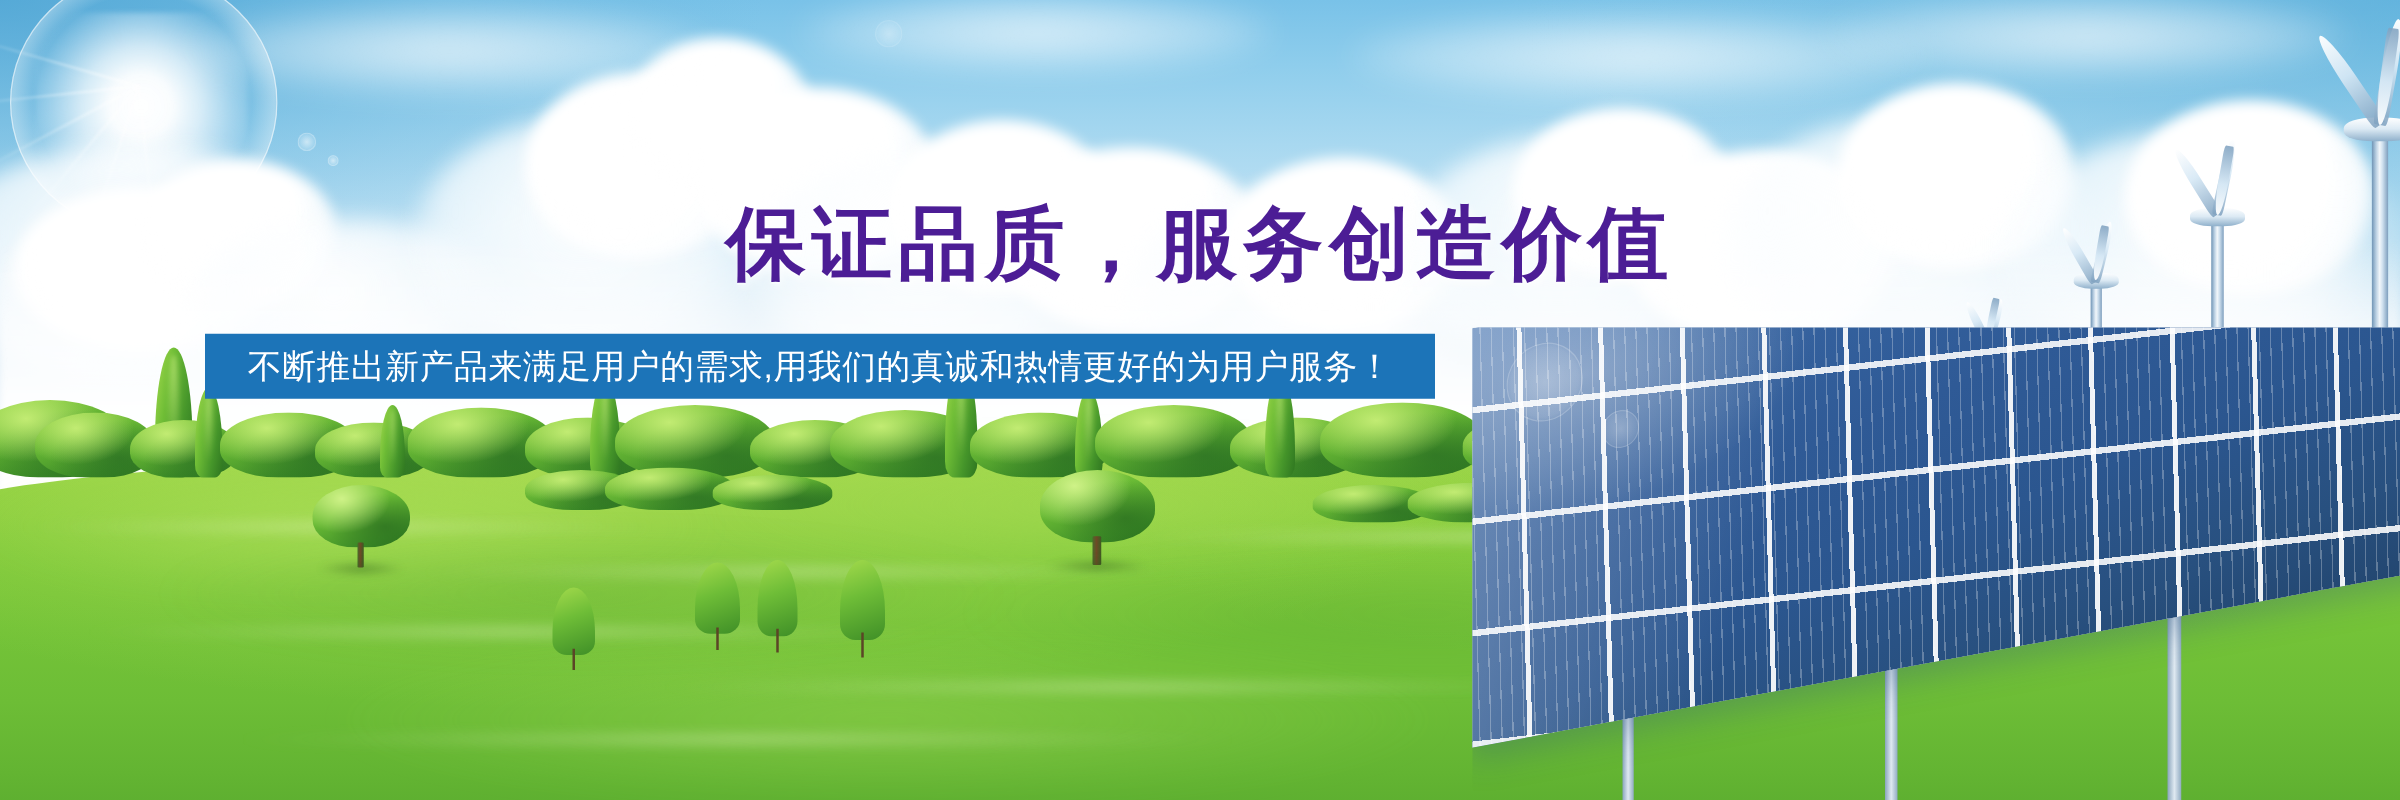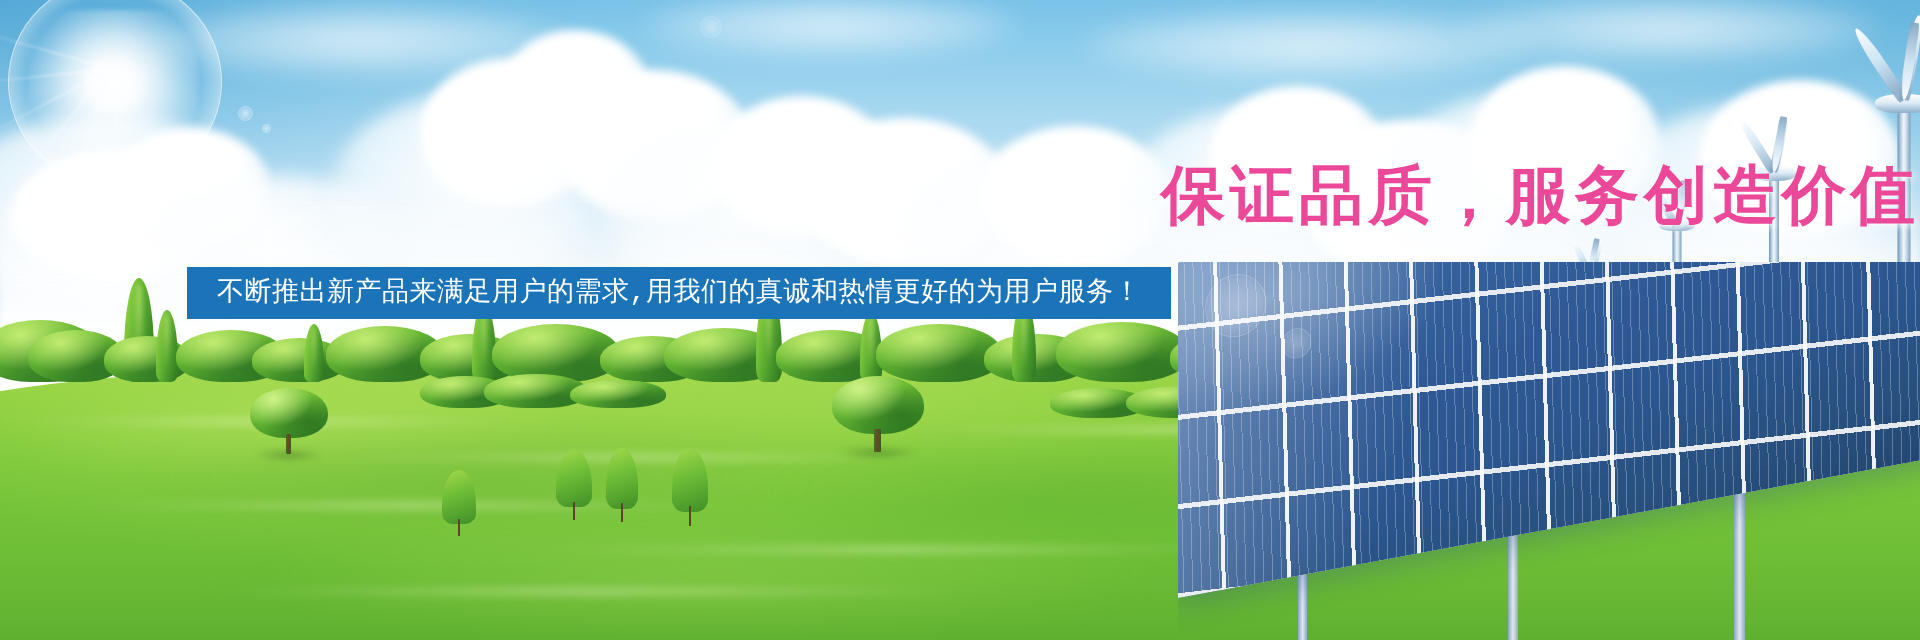--- a/index.html
+++ b/index.html
@@ -236,38 +236,37 @@
     box-shadow:0 0 0 1px rgba(255,255,255,.20) inset;
   }
   .solar-leg{
     position:absolute;bottom:0;
     background:linear-gradient(90deg,#8aa5bd,#dfe9f1 50%,#91abc2);
   }
 
   
   .headline{
     position:absolute;left:0;right:0;top:163px;
-    text-align:right;
+    text-align:center;
     font-size:64px;line-height:1;
     font-weight:700;
     letter-spacing:5px;
-    color:#ec4899;
+    color:#4c1d95;
     text-shadow:
       0 1px 0 rgba(255,255,255,.45),
       2px 3px 7px rgba(255,255,255,.72);
     white-space:nowrap;
     z-index:30;
   }
   .subbar{
-    position:absolute;left:187px;top:267px;
+    position:absolute;left:164px;top:267px;
     width:984px;height:52px;
     background:#1c74b8;
     display:flex;align-items:center;justify-content:center;
     z-index:30;
-    font-family:Liberation Mono, monospace;
   }
   .subbar-text{
     color:#ffffff;
     font-size:27px;line-height:1;
     font-weight:400;
     letter-spacing:.5px;
     white-space:nowrap;
   }
 </style>
 </head>

